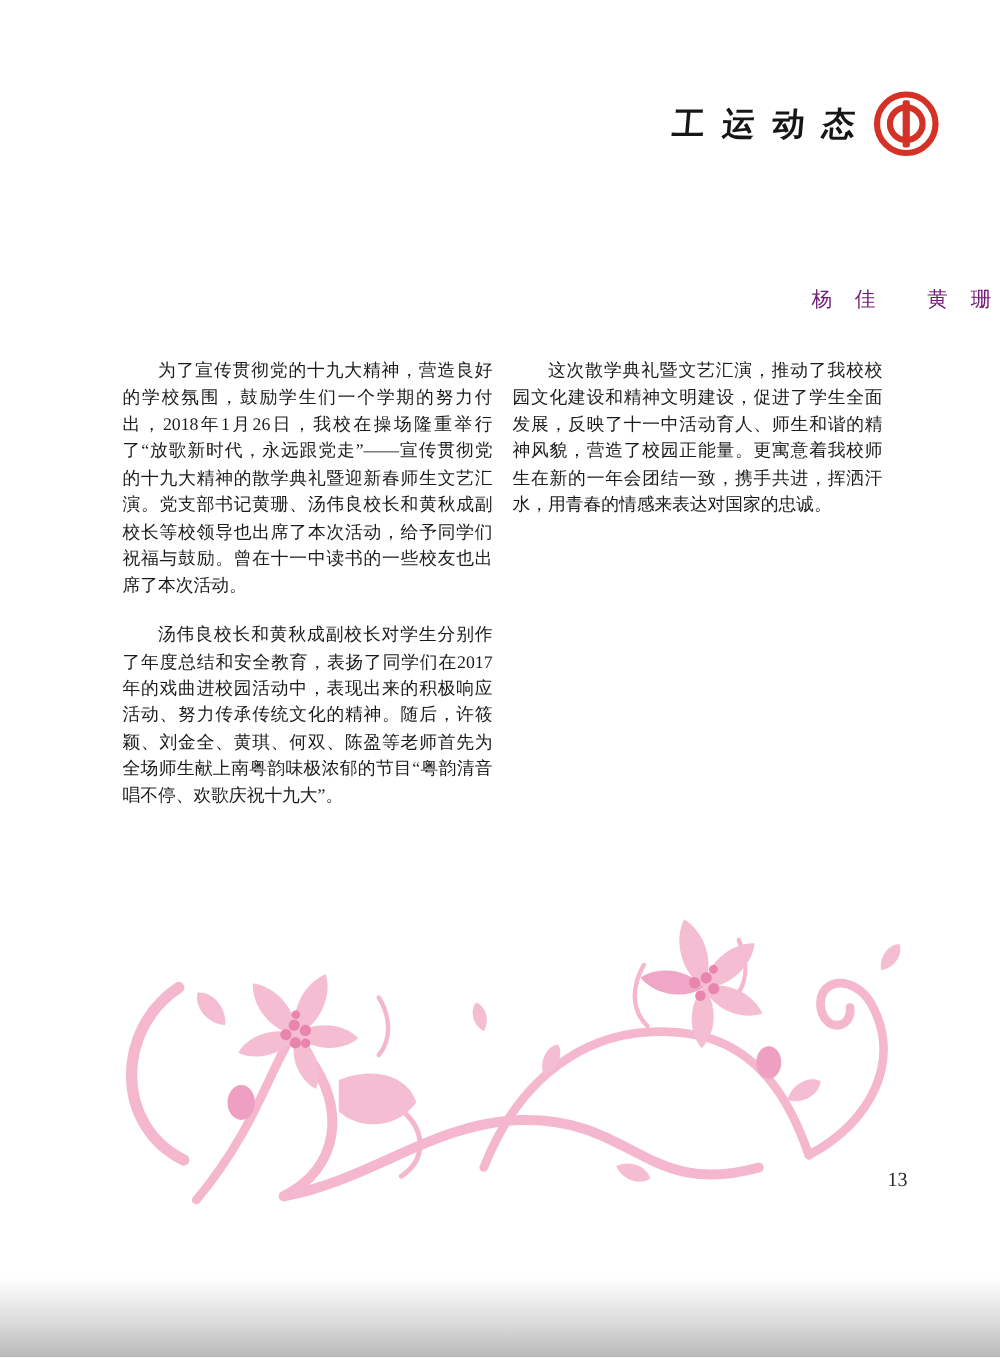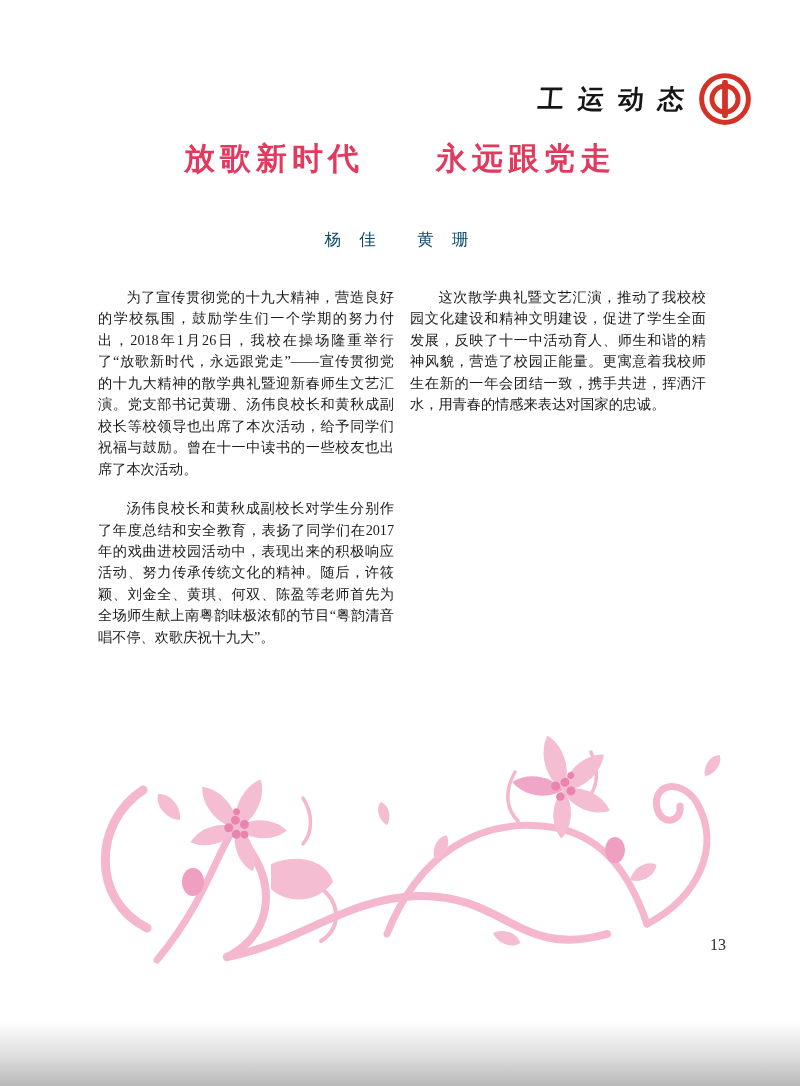--- a/index.html
+++ b/index.html
@@ -29,21 +29,21 @@
     font-weight:700; font-size:31px; letter-spacing:5px; color:#e2395f;
     white-space:pre;
   }
   .subtitle {
     position:absolute; top:191px; left:0; width:100%;
     text-align:center; font-family:"Liberation Sans","DejaVu Sans",sans-serif;
     font-weight:700; font-size:15.5px; color:#1e1e1e; letter-spacing:0.4px;
   }
   .authors {
     position:absolute; top:229px; left:0; width:100%;
-    text-align:center; font-size:16.5px; letter-spacing:7px; color:#0c4a6e;
+    text-align:right; font-size:16.5px; letter-spacing:7px; color:#701a75;
     white-space:pre;
   }
 
   
   .columns {
     position:absolute; top:269px; left:98px; width:608px;
     display:flex; gap:16px;
   }
   .col {
     width:296px; font-size:14.2px; line-height:21.45px;
@@ -74,21 +74,20 @@
     <span class="masthead">工运动态</span>
     <span>
       <svg class="logo" viewBox="0 0 60 60" aria-hidden="true">
         <circle cx="30" cy="30" r="26" fill="none" stroke="#d43226" stroke-width="5.5"></circle>
         <circle cx="30" cy="30" r="14.5" fill="none" stroke="#d43226" stroke-width="5.5"></circle>
         <rect x="26.8" y="9" width="6.4" height="42" rx="2" fill="#d43226"></rect>
       </svg>
     </span>
   </div>
 
-  <div class="title">放歌新时代　　永远跟党走</div>
   <div class="authors">杨 佳　 黄 珊</div>
 
   <div class="columns">
     <div class="col">
       <p class="indent">为了宣传贯彻党的十九大精神，营造良好的学校氛围，鼓励学生们一个学期的努力付出，2018年1月26日，我校在操场隆重举行了“放歌新时代，永远跟党走”——宣传贯彻党的十九大精神的散学典礼暨迎新春师生文艺汇演。党支部书记黄珊、汤伟良校长和黄秋成副校长等校领导也出席了本次活动，给予同学们祝福与鼓励。曾在十一中读书的一些校友也出席了本次活动。</p>
       <p class="indent">汤伟良校长和黄秋成副校长对学生分别作了年度总结和安全教育，表扬了同学们在2017年的戏曲进校园活动中，表现出来的积极响应活动、努力传承传统文化的精神。随后，许筱颖、刘金全、黄琪、何双、陈盈等老师首先为全场师生献上南粤韵味极浓郁的节目“粤韵清音唱不停、欢歌庆祝十九大”。</p>
     </div>
     <div class="col">
       <p class="indent">这次散学典礼暨文艺汇演，推动了我校校园文化建设和精神文明建设，促进了学生全面发展，反映了十一中活动育人、师生和谐的精神风貌，营造了校园正能量。更寓意着我校师生在新的一年会团结一致，携手共进，挥洒汗水，用青春的情感来表达对国家的忠诚。</p>
     </div>

